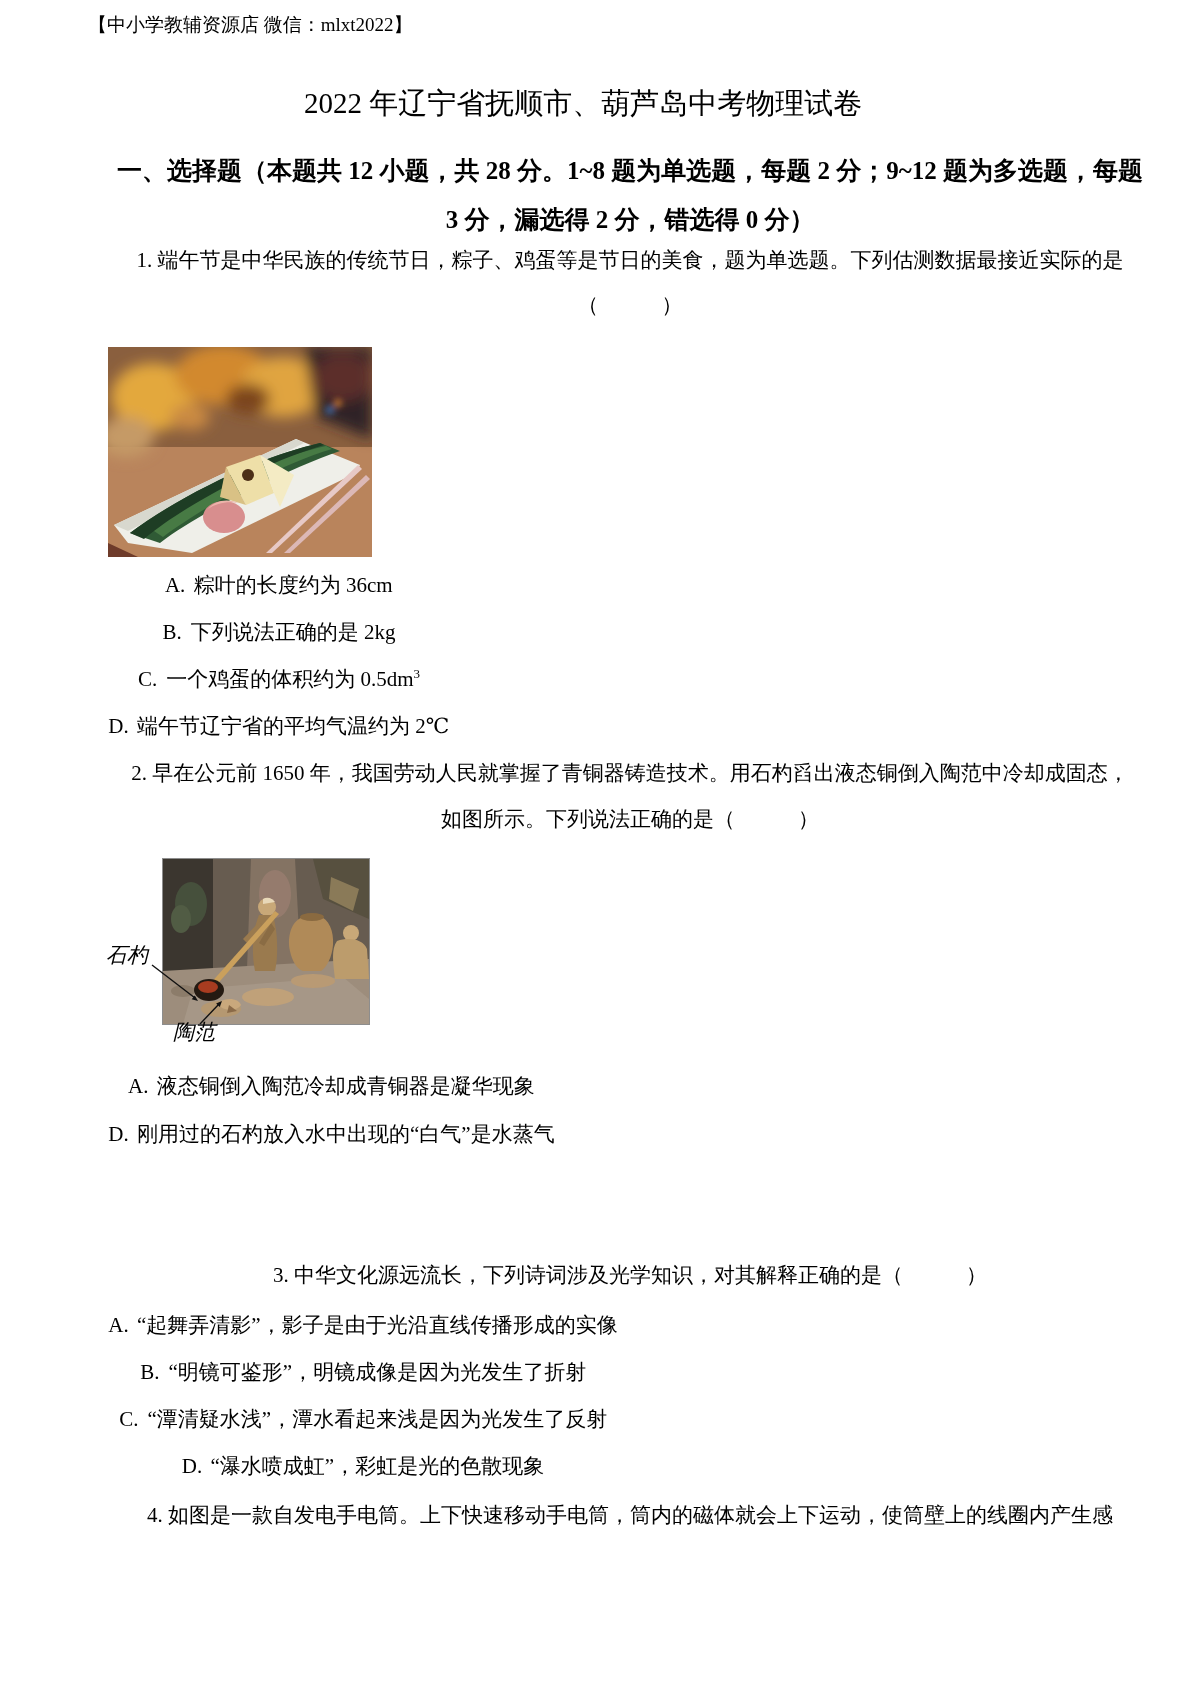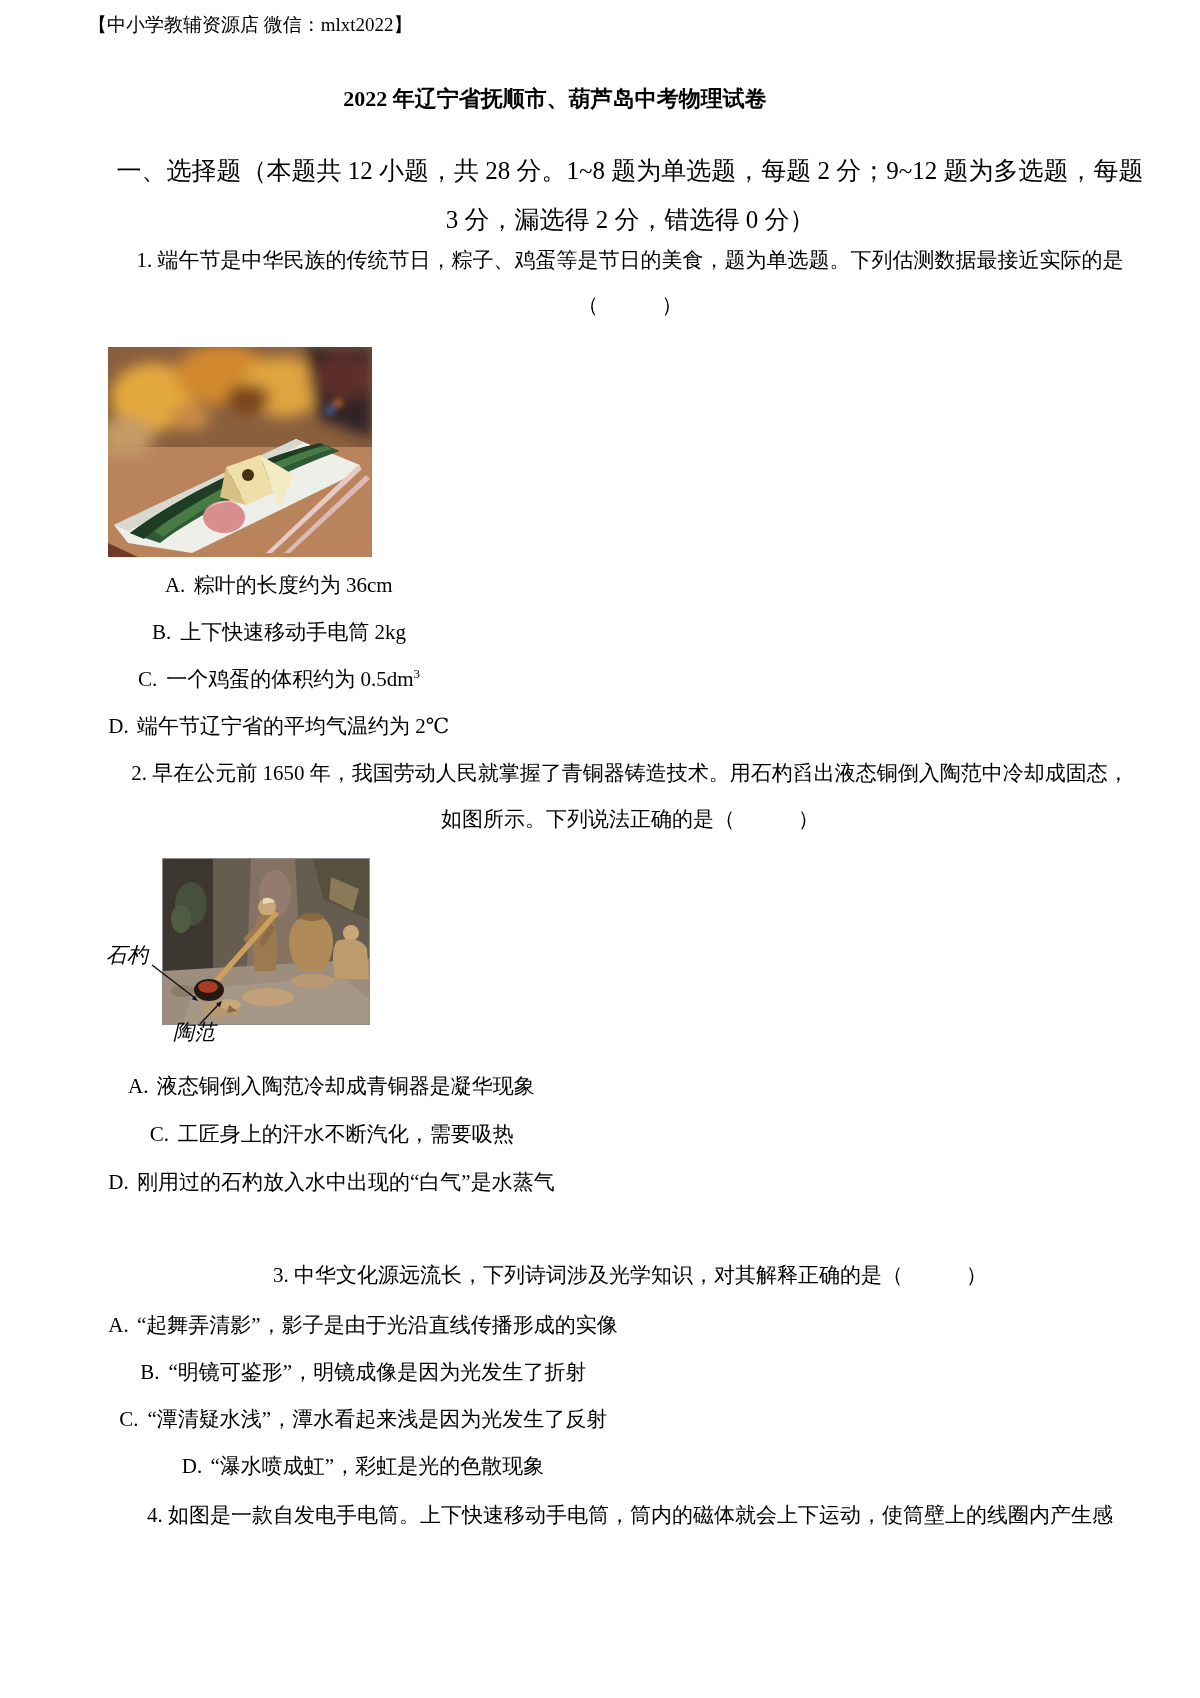--- a/index.html
+++ b/index.html
@@ -4,22 +4,22 @@
 <style>
   html,body{margin:0;padding:0;}
   body{
     width:1200px;height:1698px;background:#ffffff;color:#000;
     font-family:"Liberation Serif","DejaVu Serif",serif;
     position:relative;overflow:hidden;
   }
   .abs{position:absolute;}
   .nowrap{white-space:nowrap;text-align:center;}
   .watermark{left:88px;top:12px;font-size:19px;}
-  .title{left:0;top:84px;width:1110px;text-align:center;font-size:22px;font-weight:bold;}
-  .heading{left:100px;top:146px;width:1060px;font-size:25px;font-weight:normal;line-height:49px;}
+  .title{left:0;top:84px;width:1110px;text-align:center;font-size:29px;font-weight:normal;padding-left:28px;}
+  .heading{left:100px;top:146px;width:1060px;font-size:25px;font-weight:bold;line-height:49px;}
   .stem{font-size:21px;line-height:45px;}
   .q1{left:100px;top:238px;width:1060px;}
   .q2{left:100px;top:750px;width:1060px;line-height:46px;}
   .q3{left:100px;top:1252px;width:1060px;line-height:46px;}
   .q4{left:100px;top:1492px;width:1060px;line-height:46px;}
   .opts{font-size:21px;}
   .q1opts{left:100px;top:562px;line-height:47px;}
   .q2opts{left:100px;top:1062px;line-height:48px;}
   .q3opts{left:100px;top:1302px;line-height:47px;}
   .opt-label{display:inline-block;width:37px;}
@@ -88,21 +88,21 @@
     <ellipse cx="116" cy="170" rx="21" ry="16" fill="#d88e8e"></ellipse>
     <path d="M100,162 a21,16 0 0 1 30,-6 c-10,-2 -22,0 -30,6 Z" fill="#ecb4aa"></path>
     <path d="M250,118 L158,206 L164,206 L254,122 Z" fill="#e7c9c6"></path>
     <path d="M258,128 L176,206 L182,206 L262,132 Z" fill="#dcb8b6"></path>
     <path d="M0,196 L30,210 L0,210 Z" fill="#6e3b2a"></path>
   </svg>
 </div>
 
 <div class="abs q1opts opts">
   <div class="nowrap"><span class="opt-label">A.</span><span>粽叶的长度约为 36cm</span></div>
-  <div class="nowrap"><span class="opt-label">B.</span><span>上下快速移动手电筒 2kg</span></div>
+  <div class="nowrap"><span class="opt-label">B.</span><span>下列说法正确的是 2kg</span></div>
   <div class="nowrap"><span class="opt-label">C.</span><span>一个鸡蛋的体积约为 0.5dm</span><sup>3</sup></div>
   <div class="nowrap"><span class="opt-label">D.</span><span>端午节辽宁省的平均气温约为 2℃</span></div>
 </div>
 
 <div class="abs q2 stem">
   <div class="nowrap"><span>2.</span> <span>早在公元前 1650 年，我国劳动人民就掌握了青铜器铸造技术。用石杓舀出液态铜倒入陶范中冷却成固态，</span></div>
   <div class="nowrap">如图所示。下列说法正确的是（　　　）</div>
 </div>
 
 <div class="abs fig2wrap">
@@ -143,21 +143,20 @@
   <svg class="arrow-overlay" width="290" height="205" viewBox="0 0 290 205">
     <line x1="52" y1="110" x2="95" y2="143" stroke="#111" stroke-width="1.4"></line>
     <polygon points="98,146 91.7,144.3 94.8,140.4" fill="#111"></polygon>
     <line x1="100" y1="169" x2="119" y2="149" stroke="#111" stroke-width="1.4"></line>
     <polygon points="122,146 119.7,152.0 116.1,148.6" fill="#111"></polygon>
   </svg>
 </div>
 
 <div class="abs q2opts opts">
   <div class="nowrap"><span class="opt-label">A.</span><span>液态铜倒入陶范冷却成青铜器是凝华现象</span></div>
-  <div class="nowrap"><span class="opt-label">C.</span><span>工匠身上的汗水不断汽化，需要吸热</span></div>
   <div class="nowrap"><span class="opt-label">D.</span><span>刚用过的石杓放入水中出现的“白气”是水蒸气</span></div>
 </div>
 
 <div class="abs q3 stem nowrap"><span>3.</span> <span>中华文化源远流长，下列诗词涉及光学知识，对其解释正确的是（　　　）</span></div>
 
 <div class="abs q3opts opts">
   <div class="nowrap"><span class="opt-label">A.</span><span>“起舞弄清影”，影子是由于光沿直线传播形成的实像</span></div>
   <div class="nowrap"><span class="opt-label">B.</span><span>“明镜可鉴形”，明镜成像是因为光发生了折射</span></div>
   <div class="nowrap"><span class="opt-label">C.</span><span>“潭清疑水浅”，潭水看起来浅是因为光发生了反射</span></div>
   <div class="nowrap"><span class="opt-label">D.</span><span>“瀑水喷成虹”，彩虹是光的色散现象</span></div>

